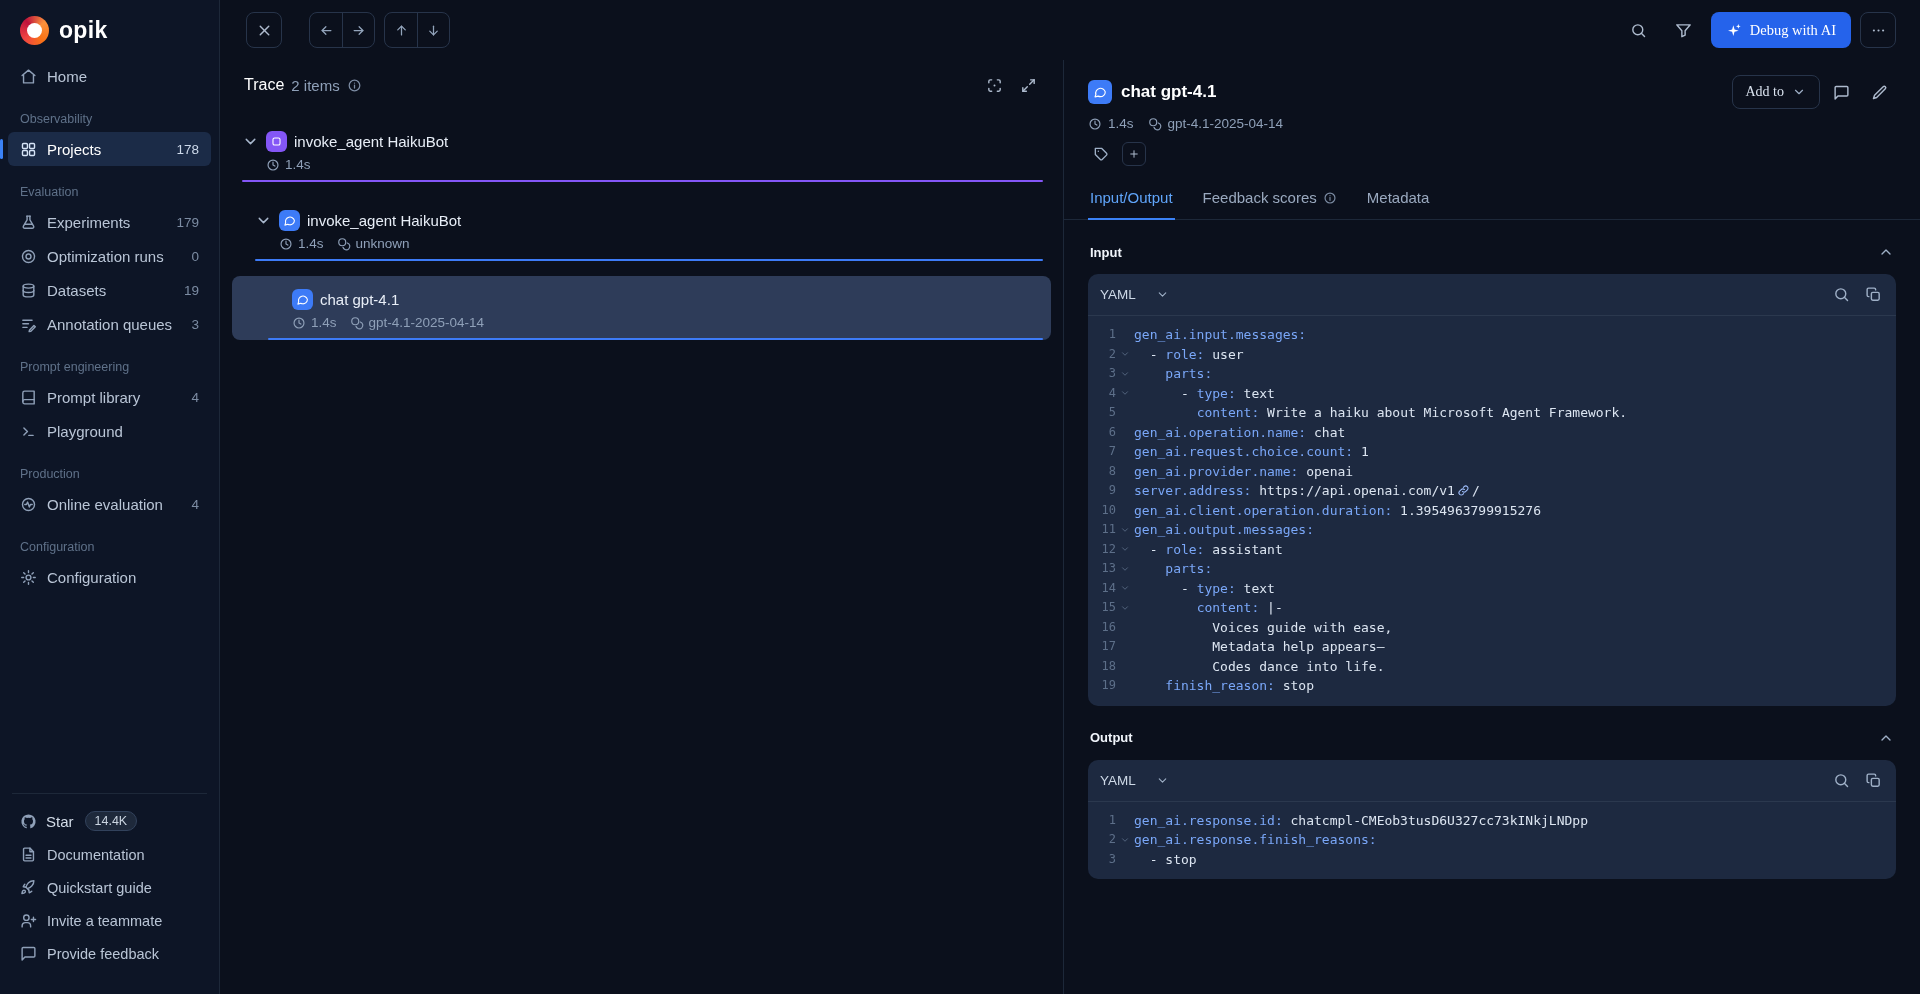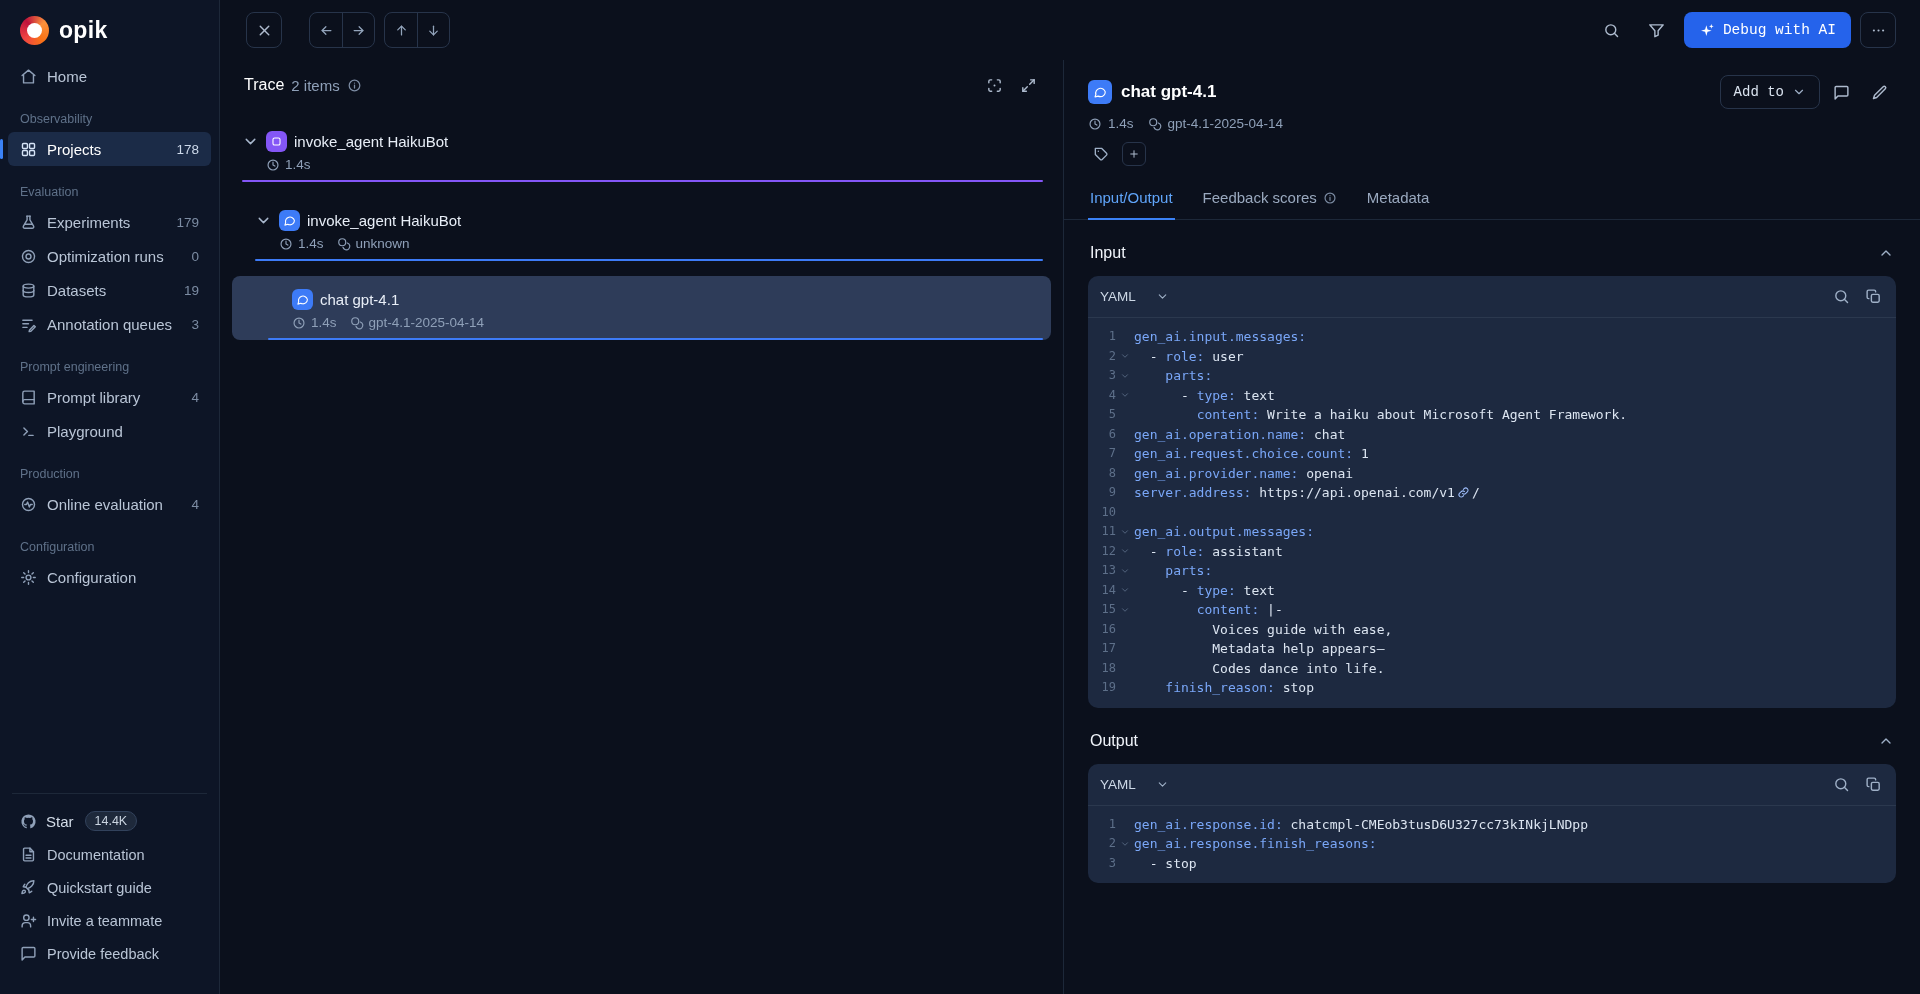--- a/index.html
+++ b/index.html
@@ -1,18 +1,18 @@
 <!DOCTYPE html>
 <html><head>
 <meta charset="utf-8">
 <style>
   *{margin:0;padding:0;box-sizing:border-box}
   html,body{width:1920px;height:994px;overflow:hidden;background:#0b101c;color:#e4eaf4;
     font-family:"Liberation Sans",sans-serif;font-size:15px;}
-  button{font-family:Liberation Mono, monospace;background:none;border:none;color:inherit;cursor:pointer}
+  button{font-family:Liberation Serif, serif;background:none;border:none;color:inherit;cursor:pointer}
   .icon{display:inline-flex;width:16px;height:16px;color:inherit;flex:none}
   .icon svg{width:100%;height:100%;display:block}
 
   .app{display:flex;width:1920px;height:994px}
 
   
   .sidebar{width:220px;flex:none;background:#0d1526;border-right:1px solid #1d2839;display:flex;flex-direction:column}
   .logo-row{display:flex;align-items:center;gap:10px;padding:16px 20px 12px;flex:none}
   .logo-mark{width:29px;height:29px;border-radius:50%;position:relative;flex:none;
     background:conic-gradient(from 140deg,#f97316,#ef4444,#be123c,#fb923c,#f97316)}
@@ -95,21 +95,21 @@
   .tagbtn .icon{width:16px;height:16px;color:#9fb0c7}
   .plusbtn{width:24px;height:24px;border:1px solid #27344a;border-radius:6px;display:inline-flex;align-items:center;justify-content:center;color:#aebbce}
   .plusbtn .icon{width:12px;height:12px}
   .tabs{display:flex;gap:26px;padding:0 24px;margin-top:12px;border-bottom:1px solid #1d2839;flex:none}
   .tab{display:flex;align-items:center;gap:6px;padding:10px 2px 12px;font-size:15px;color:#9aa9bf;cursor:pointer;
     border-bottom:2px solid transparent;margin-bottom:-1px}
   .tab.active{color:#60a5fa;border-bottom-color:#3b82f6}
   .tab-info{width:14px;height:14px;color:#7c8ca3}
   .detail-body{flex:1;overflow:hidden;padding:0 24px 20px}
   .section-header{display:flex;align-items:center;justify-content:space-between;padding:24px 2px 14px;cursor:pointer}
-  .section-title{font-size:16px;font-weight:400;color:#f1f5fb}
+  .section-title{font-size:13px;font-weight:700;color:#f1f5fb}
   .sec-chev{width:16px;height:16px;color:#9fb0c7}
   .code-card{background:#1d2940;border-radius:10px;overflow:hidden}
   .code-card-header{display:flex;align-items:center;height:42px;padding:0 8px 0 12px;border-bottom:1px solid rgba(148,163,184,.12)}
   .format-select{display:flex;align-items:center;gap:20px;font-size:13.5px;color:#cdd8e6;cursor:pointer}
   .fmt-chev{width:13px;height:13px;color:#9fb0c7}
   .code-actions{margin-left:auto;display:flex;gap:2px}
   .code-actions .iconbtn{color:#9fb0c7}
   .code-body{padding:9px 10px 10px 6px}
   .code-line{display:flex;align-items:center;height:19.5px;line-height:19.5px;
     font-family:"DejaVu Sans Mono","Liberation Mono",monospace;font-size:13px}
@@ -688,20 +688,21 @@
                   <span class="ln">9</span>
                   <span class="fold"></span>
                   <span class="code-text"><span class="tok-key">server.address:</span><span class="tok-plain"> https://api.openai.com/v1</span><span class="icon tok-link"><svg viewBox="0 0 24 24" fill="none" stroke="currentColor" stroke-width="2" stroke-linecap="round" stroke-linejoin="round">
                         <path d="M10.2 13.8a4.2 4.2 0 0 0 6 0l2.9-2.9a4.2 4.2 0 1 0-6-6l-1.3 1.3"></path>
                         <path d="M13.8 10.2a4.2 4.2 0 0 0-6 0l-2.9 2.9a4.2 4.2 0 1 0 6 6l1.3-1.3"></path>
                       </svg></span><span class="tok-plain">/</span></span>
                 </div>
                 <div class="code-line">
                   <span class="ln">10</span>
                   <span class="fold"></span>
+                  <span class="code-text"><span class="tok-key">gen_ai.client.operation.duration:</span><span class="tok-plain"> 1.3954963799915276</span></span>
                 </div>
                 <div class="code-line">
                   <span class="ln">11</span>
                   <span class="fold">
                     <svg viewBox="0 0 24 24" fill="none" stroke="currentColor" stroke-width="2" stroke-linecap="round" stroke-linejoin="round">
                       <path d="m6 9 6 6 6-6"></path>
                     </svg>
                   </span>
                   <span class="code-text"><span class="tok-key">gen_ai.output.messages:</span></span>
                 </div>

